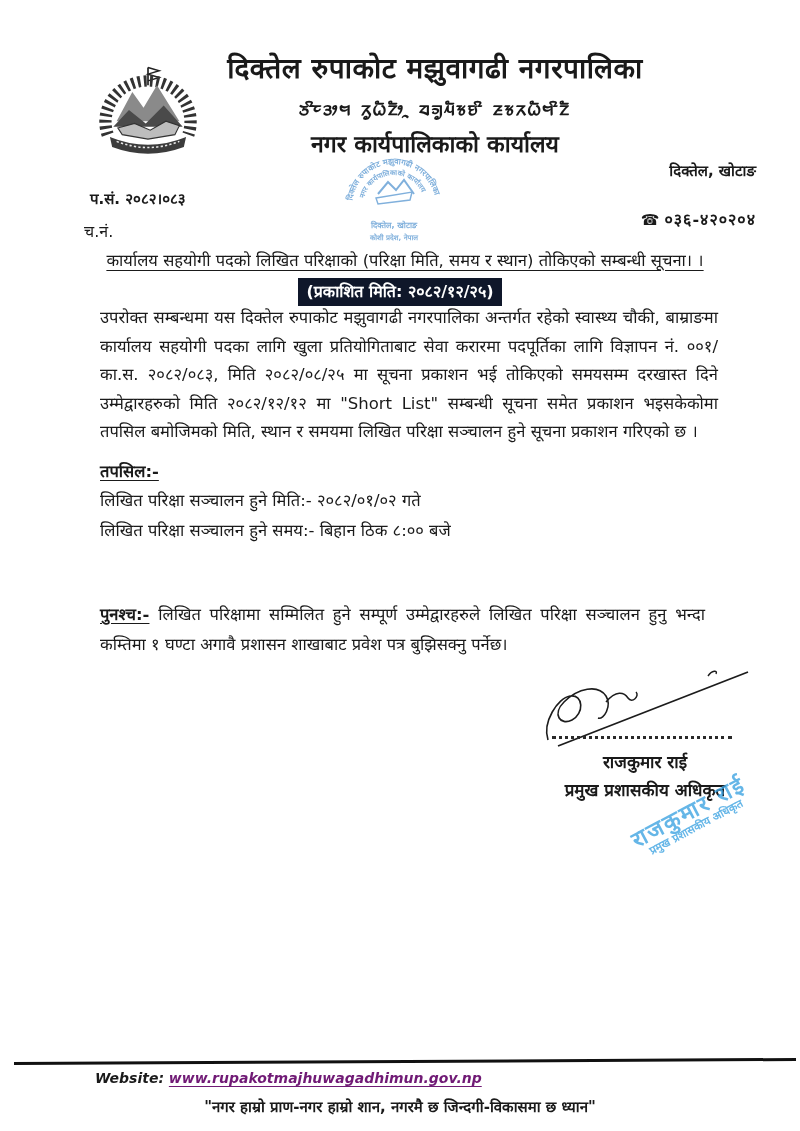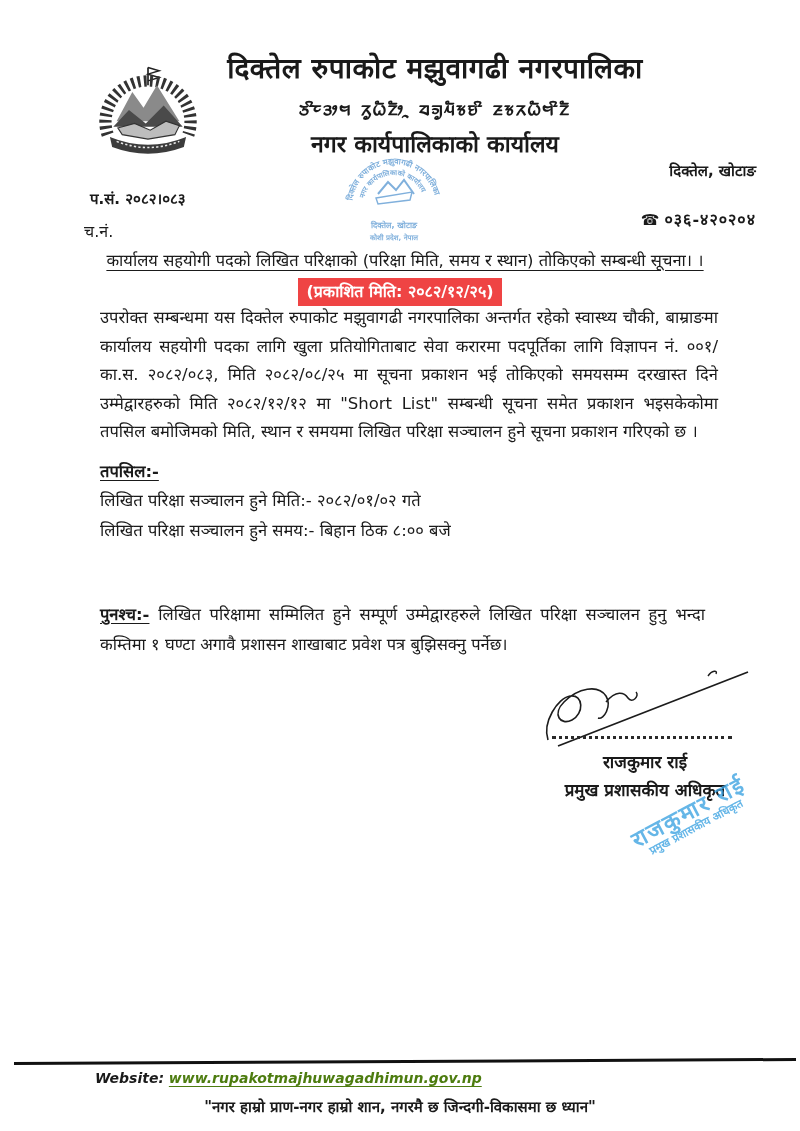--- a/index.html
+++ b/index.html
@@ -19,21 +19,21 @@
   .place-line { position:absolute; right:44px; top:160px; font-size:15px; font-weight:600; }
   .phone-line { position:absolute; right:44px; top:184px; font-size:16px; font-weight:600; letter-spacing:1px;margin-top:24px; }
   .phone-line .ico { font-size:15px; margin-right:4px; }
   .ref-line      { position:absolute; left:90px; top:188px; font-size:15px; font-weight:600; }
   .dispatch-line { position:absolute; left:84px; top:220px; font-size:16px; font-weight:400; }
   
   .subject { position:absolute; left:60px; right:50px; top:248px; text-align:center;
              font-size:16.5px; font-weight:normal; }
   .subject span { text-decoration:underline; text-underline-offset:4px; }
   .pub-badge-wrap { position:absolute; left:0; right:0; top:278px; text-align:center; }
-  .pub-badge { display:inline-block; background:#ef4444; color:#fff; font-size:16px; font-weight:bold;
+  .pub-badge { display:inline-block; background:#0f172a; color:#fff; font-size:16px; font-weight:bold;
                padding:2px 8px 4px 8px; }
   
   .body-par { position:absolute; left:100px; right:82px; top:304px;
               font-size:16.5px; line-height:28.5px; text-align:justify; }
   .tapasil { position:absolute; left:100px; right:60px; top:458px; font-size:16.5px; }
   .tapasil-head { font-weight:bold; text-decoration:underline; text-underline-offset:3px; line-height:28px; }
   .tapasil-item { line-height:30px; }
   .postscript { position:absolute; left:100px; right:95px; top:600px;
                 font-size:16.5px; line-height:30px; text-align:justify; }
   .postscript .ps-label { font-weight:bold; text-decoration:underline; text-underline-offset:3px; }
@@ -47,21 +47,21 @@
                font-size:17px; font-weight:600; }
   .sig-stamp { position:absolute; left:596px; top:800px; width:190px; text-align:center;
                transform:rotate(-28deg); color:#3fa4e2; opacity:.8; line-height:1.05; }
   .sig-stamp .l1 { font-size:22px; font-weight:bold; letter-spacing:2px; }
   .sig-stamp .l2 { font-size:11px; font-weight:bold; }
   
   .footer-rule { position:absolute; left:14px; right:4px; top:1060px; height:3px; background:#111;
                  transform:rotate(-0.3deg); }
   .footer-web  { position:absolute; left:95px;  top:1070px; font-size:14px; font-style:italic; font-weight:600; }
   .footer-mail { position:absolute; right:62px; top:1070px; font-size:14px; font-style:italic; font-weight:600; }
-  .footer-web a, .footer-mail a { color:#4d7c0f; text-underline-offset:3px; }
+  .footer-web a, .footer-mail a { color:#701a75; text-underline-offset:3px; }
   .motto { position:absolute; left:0; right:0; top:1096px; text-align:center;
            font-size:15px; font-weight:bold; }
 </style>
 </head>
 <body>
 
 <div class="page">
 
   <svg class="emblem" viewBox="0 0 100 96">
     <path d="M50,10 L50,26" stroke="#222" stroke-width="1.5"></path>

